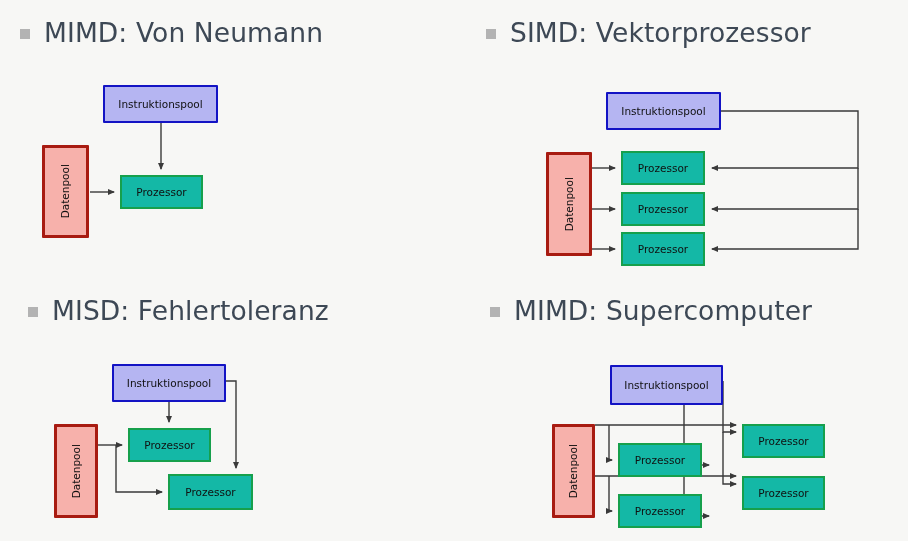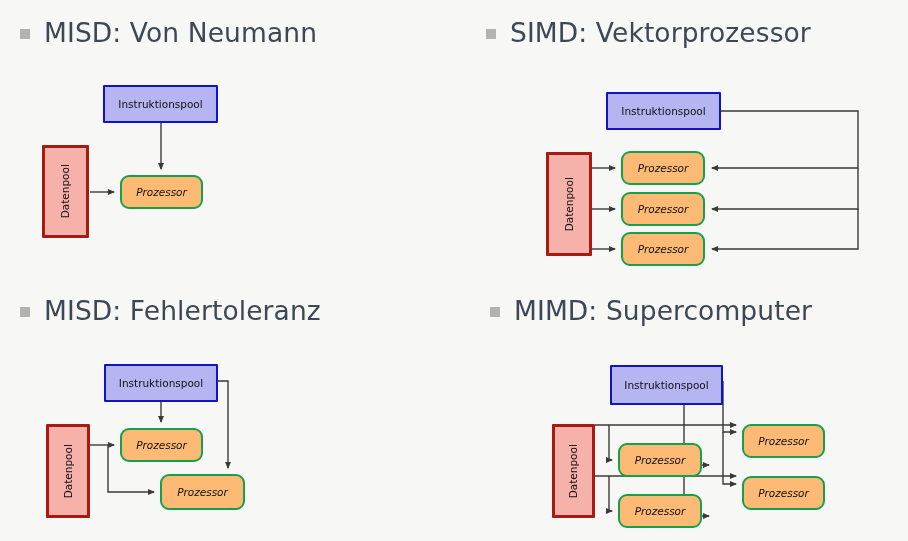--- a/index.html
+++ b/index.html
@@ -20,21 +20,21 @@
     height: 541px;
     background: #f7f7f5;
   }
   .quadrant {
     position: absolute;
     width: 454px;
     height: 270px;
   }
   .q-tl { left: 0;   top: 0; }
   .q-tr { left: 454px; top: 0; }
-  .q-bl { left: 0;   top: 270px; padding-left: 19px; }
+  .q-bl { left: 8px;   top: 270px; padding-left: 19px; }
   .q-br { left: 458px; top: 270px; }
 
   .bullet-row {
     position: absolute;
     display: flex;
     align-items: center;
     gap: 14px;
     white-space: nowrap;
   }
   .bullet-marker {
@@ -83,36 +83,35 @@
   .node-data {
     background: #f7b1ab;
     border: 3px solid #a81b11;
     border-radius: 1px;
   }
   .node-data .vlabel {
     transform: rotate(-90deg);
     white-space: nowrap;
   }
   .node-proc {
-    background: #fdba74;
+    background: #14b8a6;
     border: 2.5px solid #16a04c;
-    border-radius: 9px;
-    font-style: italic;
+    border-radius: 0;
   }
 </style>
 </head>
 <body>
 
 <div class="slide">
 
   <div class="quadrant q-tl">
 
     <div class="bullet-row" style="left:20px; top:20px;">
       <span class="bullet-marker"></span>
-      <span class="bullet-text">MISD: Von Neumann</span>
+      <span class="bullet-text">MIMD: Von Neumann</span>
     </div>
 
     <div class="diagram">
       <svg width="454" height="270" viewBox="0 0 454 270">
         <defs>
           <marker id="ah1" markerWidth="7" markerHeight="7" refX="6" refY="3" orient="auto" markerUnits="userSpaceOnUse">
             <path d="M0,0 L7,3 L0,6 z" fill="#3a3a3a"></path>
           </marker>
         </defs>
 

